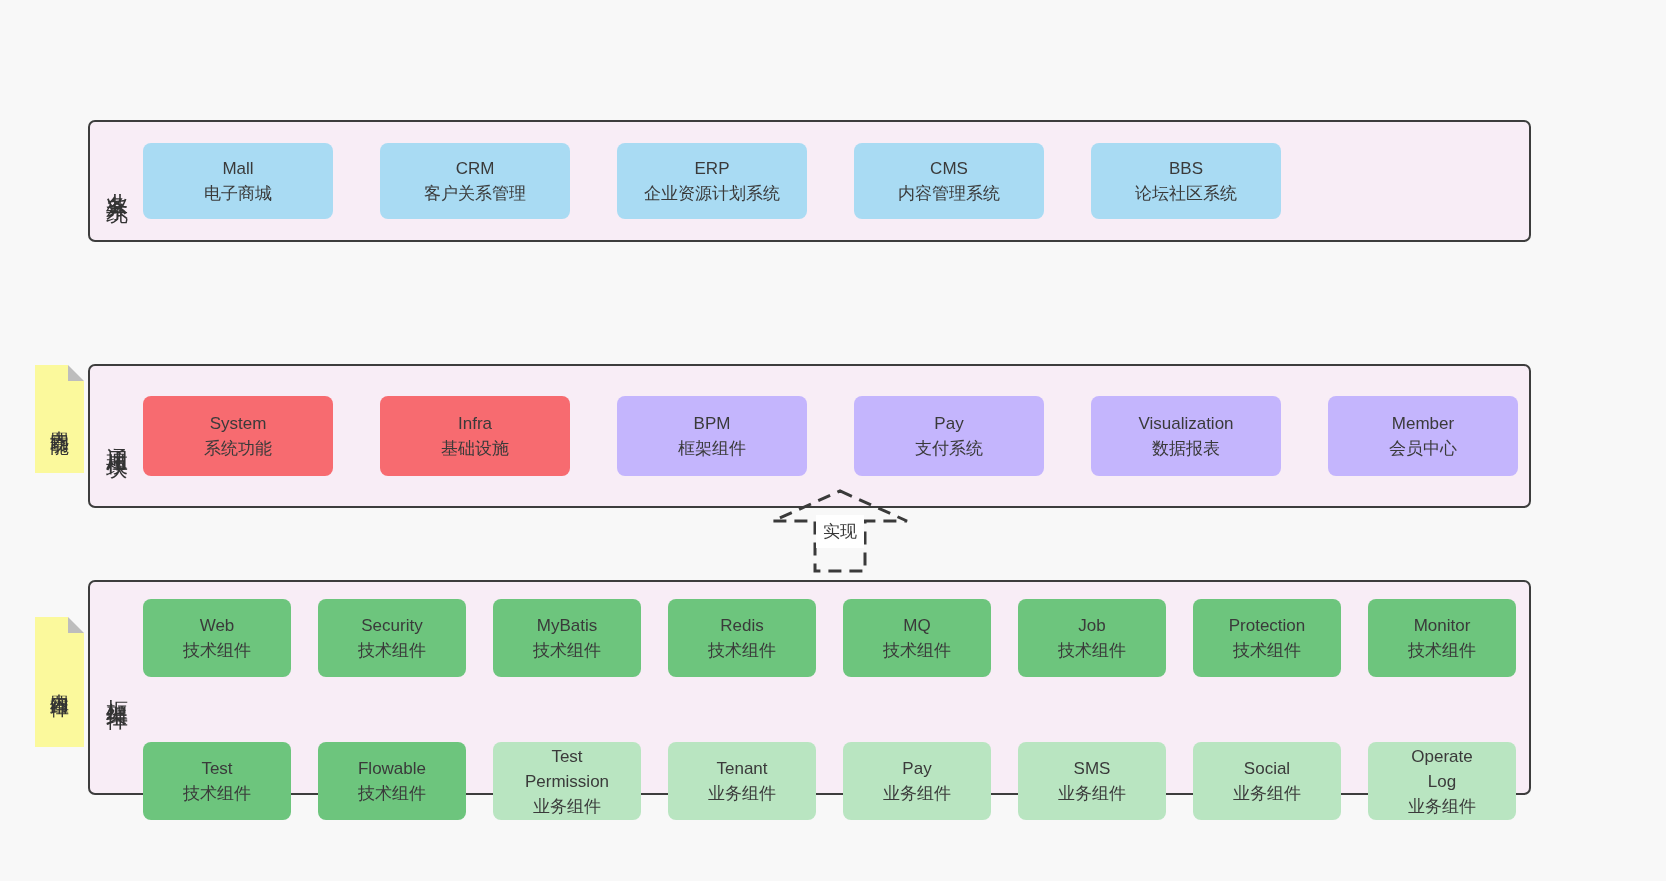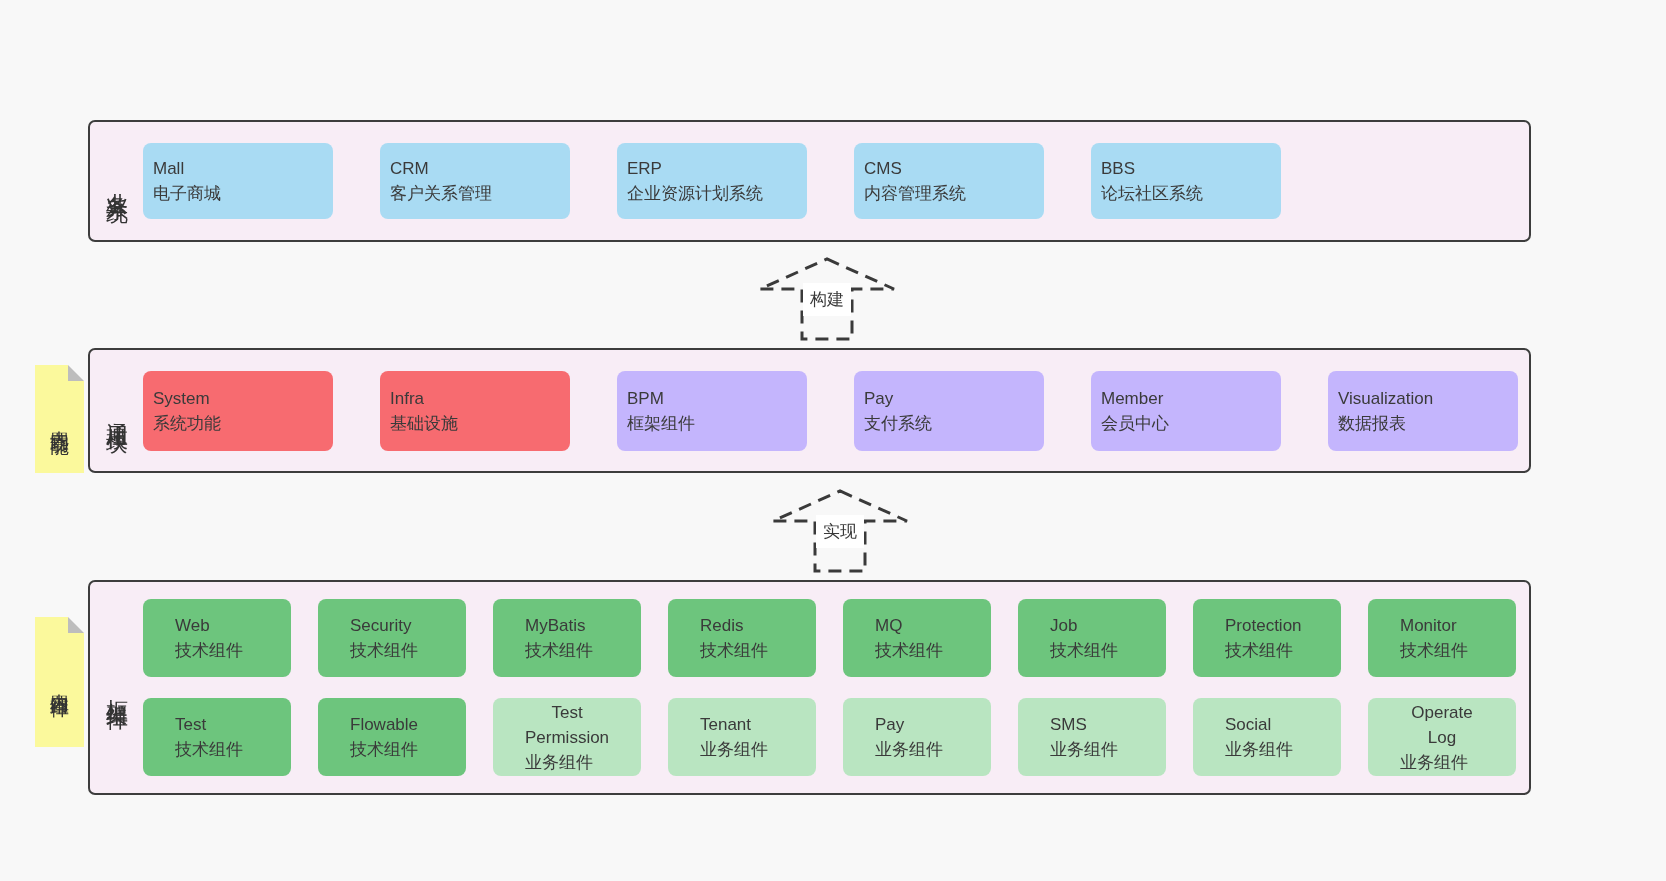--- a/index.html
+++ b/index.html
@@ -22,26 +22,26 @@
     text-align:center; color:#333;
   }
   .boxes {
     flex:1; display:flex; align-items:center;
     gap:47px; padding-left:13px;
   }
   .rows { flex:1; display:flex; flex-direction:column; gap:21px; padding-left:13px; }
   .row { display:flex; gap:27px; }
   .box {
     border-radius:8px; display:flex; flex-direction:column;
-    align-items:flex-start; justify-content:center;
+    align-items:center; justify-content:center;
     font-size:17px; line-height:25px; text-align:center; color:#3a3a3a;
     padding:0 10px;
   }
   .b190 { width:190px; height:76px; }
-  .b148 { width:148px; height:78px; padding:0 32px; }
+  .b148 { width:148px; height:78px; padding:0 32px;margin-top:44px; }
   .blue  { background:#a9dbf3; }
   .red   { background:#f76b70; }
   .pink  { background:#c4b5fd; }
   .green { background:#6dc57d; }
   .lgreen{ background:#b9e5c1; }
   .tab {
     position:absolute; left:35px; width:49px;
     background:linear-gradient(225deg, transparent 12px, #fbf99c 0);
     display:flex; align-items:center; justify-content:center;
   }
@@ -85,57 +85,51 @@
         <span>CMS</span>
         <span>内容管理系统</span>
       </div>
       <div class="box b190 blue">
         <span>BBS</span>
         <span>论坛社区系统</span>
       </div>
     </div>
   </div>
 
-  <div class="arrow" style="left:757px; top:256px;">
-    <svg width="140" height="86" viewBox="0 0 140 86">
-      <polygon points="70,3 137,33 95,33 95,83 45,83 45,33 3,33" fill="none" stroke="#3a3a3a" stroke-width="3" stroke-dasharray="13 8"></polygon>
-    </svg>
-    <div class="arrow-label">构建</div>
-  </div>
 
   <div class="tab" style="top:365px; height:108px;">
     <div class="tab-fold"></div>
     <div class="tab-label">内置功能</div>
   </div>
-  <div class="layer" style="top:348px; height:125px;">
+  <div class="layer" style="top:364px; height:144px;">
     <div class="side-label">通用模块</div>
     <div class="boxes">
       <div class="box b190 red" style="height:80px">
         <span>System</span>
         <span>系统功能</span>
       </div>
       <div class="box b190 red" style="height:80px">
         <span>Infra</span>
         <span>基础设施</span>
       </div>
       <div class="box b190 pink" style="height:80px">
         <span>BPM</span>
         <span>框架组件</span>
       </div>
       <div class="box b190 pink" style="height:80px">
         <span>Pay</span>
         <span>支付系统</span>
       </div>
       <div class="box b190 pink" style="height:80px">
+        <span>Visualization</span>
+        <span>数据报表</span>
+      </div>
+      <div class="box b190 pink" style="height:80px">
         <span>Member</span>
         <span>会员中心</span>
-      </div>
-      <div class="box b190 pink" style="height:80px">
-        <span>Visualization</span>
-        <span>数据报表</span>
       </div>
     </div>
   </div>
 
   <div class="arrow" style="left:770px; top:488px;">
     <svg width="140" height="86" viewBox="0 0 140 86">
       <polygon points="70,3 137,33 95,33 95,83 45,83 45,33 3,33" fill="none" stroke="#3a3a3a" stroke-width="3" stroke-dasharray="13 8"></polygon>
     </svg>
     <div class="arrow-label">实现</div>
   </div>

